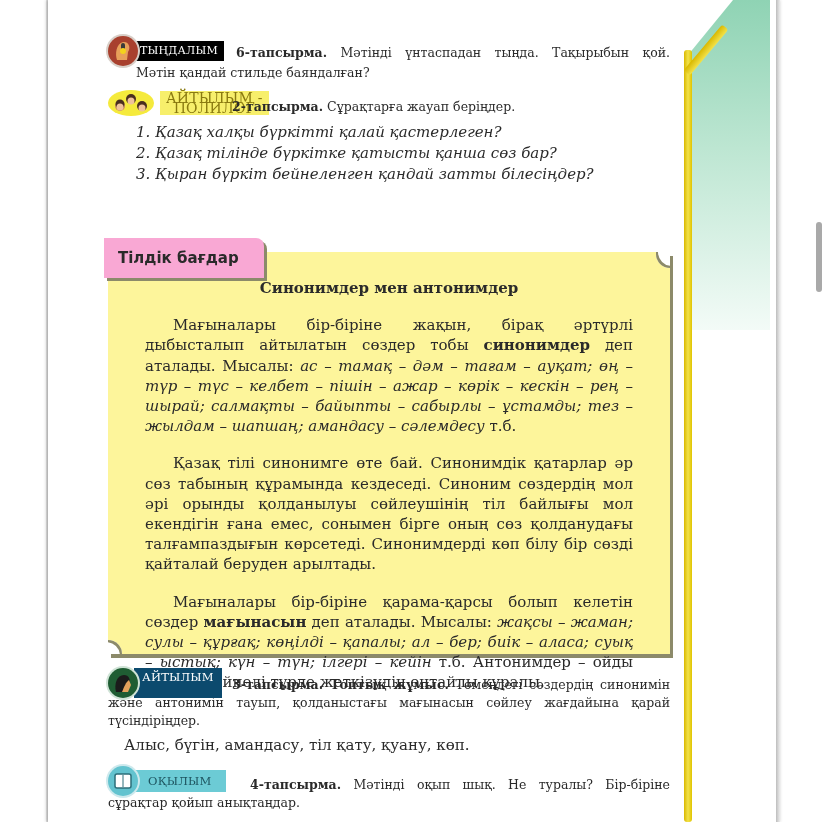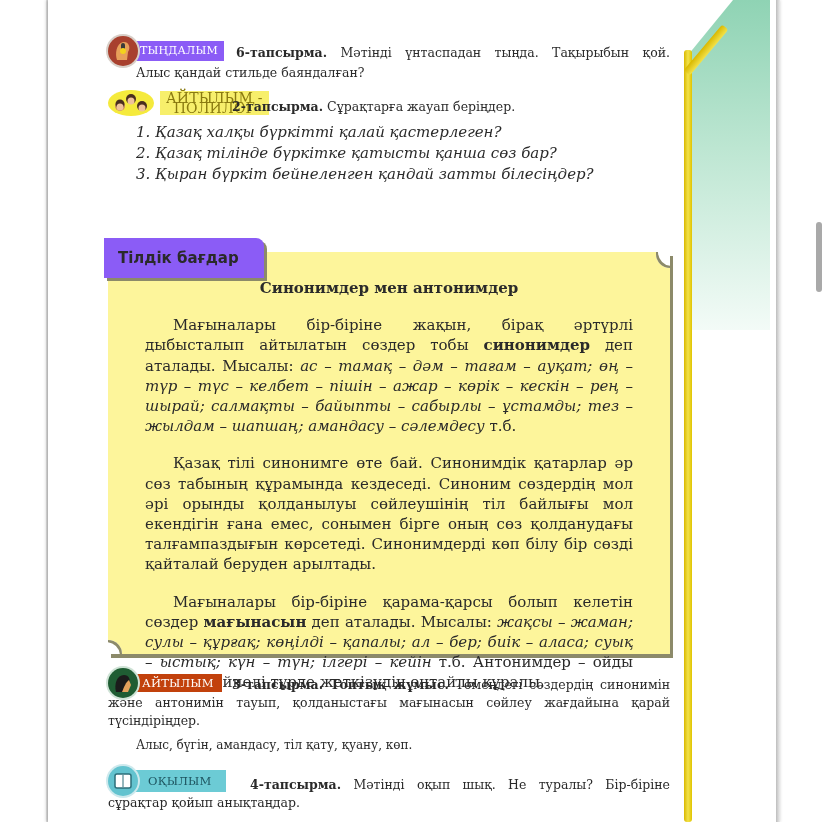--- a/index.html
+++ b/index.html
@@ -57,21 +57,21 @@
   }
   .badge-label {
     font-family: "DejaVu Serif", serif; font-size: 11px; color: #fff;
     padding: 2px 6px; text-transform: uppercase; letter-spacing: 0.2px;
     margin-left: -4px; white-space: nowrap;
   }
 
   
   .t1 { top: 36px; }
   .t1 .badge-icon { background: #a8402e; box-shadow: 0 0 0 2px #d8cfc8; }
-  .t1 .badge-label { background: #8b5cf6; height: 16px; line-height: 16px; }
+  .t1 .badge-label { background: #000000; height: 16px; line-height: 16px; }
   .t1-line1 { position: absolute; left: 128px; top: 8px; width: 434px; font-size: 12.5px; text-align: justify; text-align-last: justify; }
   .t1-line2 { position: absolute; left: 28px; top: 28px; font-size: 12.5px; }
 
   
   .t2 { top: 90px; }
   .t2 .badge-icon {
     width: 46px; height: 26px; border-radius: 50%;
     background: #f5ea3c;
   }
   .t2 .badge-label {
@@ -85,21 +85,21 @@
 
   
   .lang-box {
     position: absolute; left: 0; top: 252px; width: 562px; height: 402px;
     background: #fdf59b;
     box-shadow: 3px 4px 0 #8c8a6a;
     border-radius: 0 0 0 0;
   }
   .lang-tab {
     position: absolute; left: -4px; top: 238px; width: 160px; height: 40px;
-    background: #8b5cf6; border-radius: 0 8px 0 0;
+    background: #f9a8d4; border-radius: 0 8px 0 0;
     box-shadow: 3px 3px 0 #8c8a6a;
     font-family: "DejaVu Sans", sans-serif; font-weight: bold; font-size: 15px;
     color: #2a2a2a; display: flex; align-items: center; padding-left: 14px; box-sizing: border-box;
   }
   .lang-corner-tr {
     position: absolute; left: 548px; top: 252px; width: 14px; height: 16px;
     background: #ffffff; border-bottom-left-radius: 14px;
     box-shadow: inset 2px -2px 0 #8c8a6a;
   }
   .lang-corner-bl {
@@ -111,23 +111,23 @@
     position: absolute; left: 20px; top: 278px; width: 522px;
     font-size: 15px; line-height: 20.2px; color: #2a2a2a;
   }
   .lang-heading { text-align: center; font-weight: bold; font-size: 15px; margin-bottom: 0; }
   .lang-p { text-indent: 28px; text-align: justify; margin: 17px; }
   .lang-p i { font-style: italic; }
 
   
   .t3 { top: 668px; }
   .t3 .badge-icon { background: #1f5d33; box-shadow: 0 0 0 2px #cfe3d6; }
-  .t3 .badge-label { background: #c2410c; height: 18px; line-height: 18px; font-size: 11.5px; padding: 0 8px; }
+  .t3 .badge-label { background: #0c4a6e; height: 30px; line-height: 18px; font-size: 11.5px; padding: 0 8px; }
   .t3-text { position: absolute; left: 0; top: 8px; width: 562px; font-size: 12.5px; line-height: 18px; text-align: justify; text-indent: 124px; }
-  .t3-words { position: absolute; left: 28px; top: 68px; font-size: 12px; }
+  .t3-words { position: absolute; left: 16px; top: 68px; font-size: 15px; }
 
   
   .t4 { top: 766px; }
   .t4 .badge-icon { background: #63c3cf; box-shadow: 0 0 0 2px #cde9ed; }
   .t4 .badge-label { background: #6ccbd5; color: #1e5560; height: 22px; line-height: 22px; font-size: 11.5px; padding: 0 14px; }
   .t4-text { position: absolute; left: 0; top: 10px; width: 562px; font-size: 12.5px; line-height: 18px; text-align: justify; text-indent: 142px; }
 </style>
 </head>
 <body>
 
@@ -151,21 +151,21 @@
           <rect x="8" y="3" width="4" height="9" rx="2" fill="#3a3a3a"></rect>
           <circle cx="10" cy="11" r="3" fill="#f3d21c"></circle>
         </svg>
       </div>
       <span class="badge-label">Тыңдалым</span>
     </div>
     <div class="t1-line1">
       <b>6-тапсырма.</b>
       <span>Мәтінді үнтаспадан тыңда. Тақырыбын қой.</span>
     </div>
-    <div class="t1-line2">Алыс қандай стильде баяндалған?</div>
+    <div class="t1-line2">Мәтін қандай стильде баяндалған?</div>
   </div>
 
   <div class="task t2">
     <div class="badge-row">
       <div class="badge-icon">
         <svg width="42" height="22" viewBox="0 0 42 22">
           <circle cx="10" cy="14" r="5" fill="#c98a5a"></circle>
             <circle cx="10" cy="12" r="4.5" fill="#4a2e1e"></circle>
             <circle cx="10" cy="15" r="3.5" fill="#f0c29a"></circle>
           <circle cx="21" cy="7" r="5" fill="#4a2e1e"></circle>

